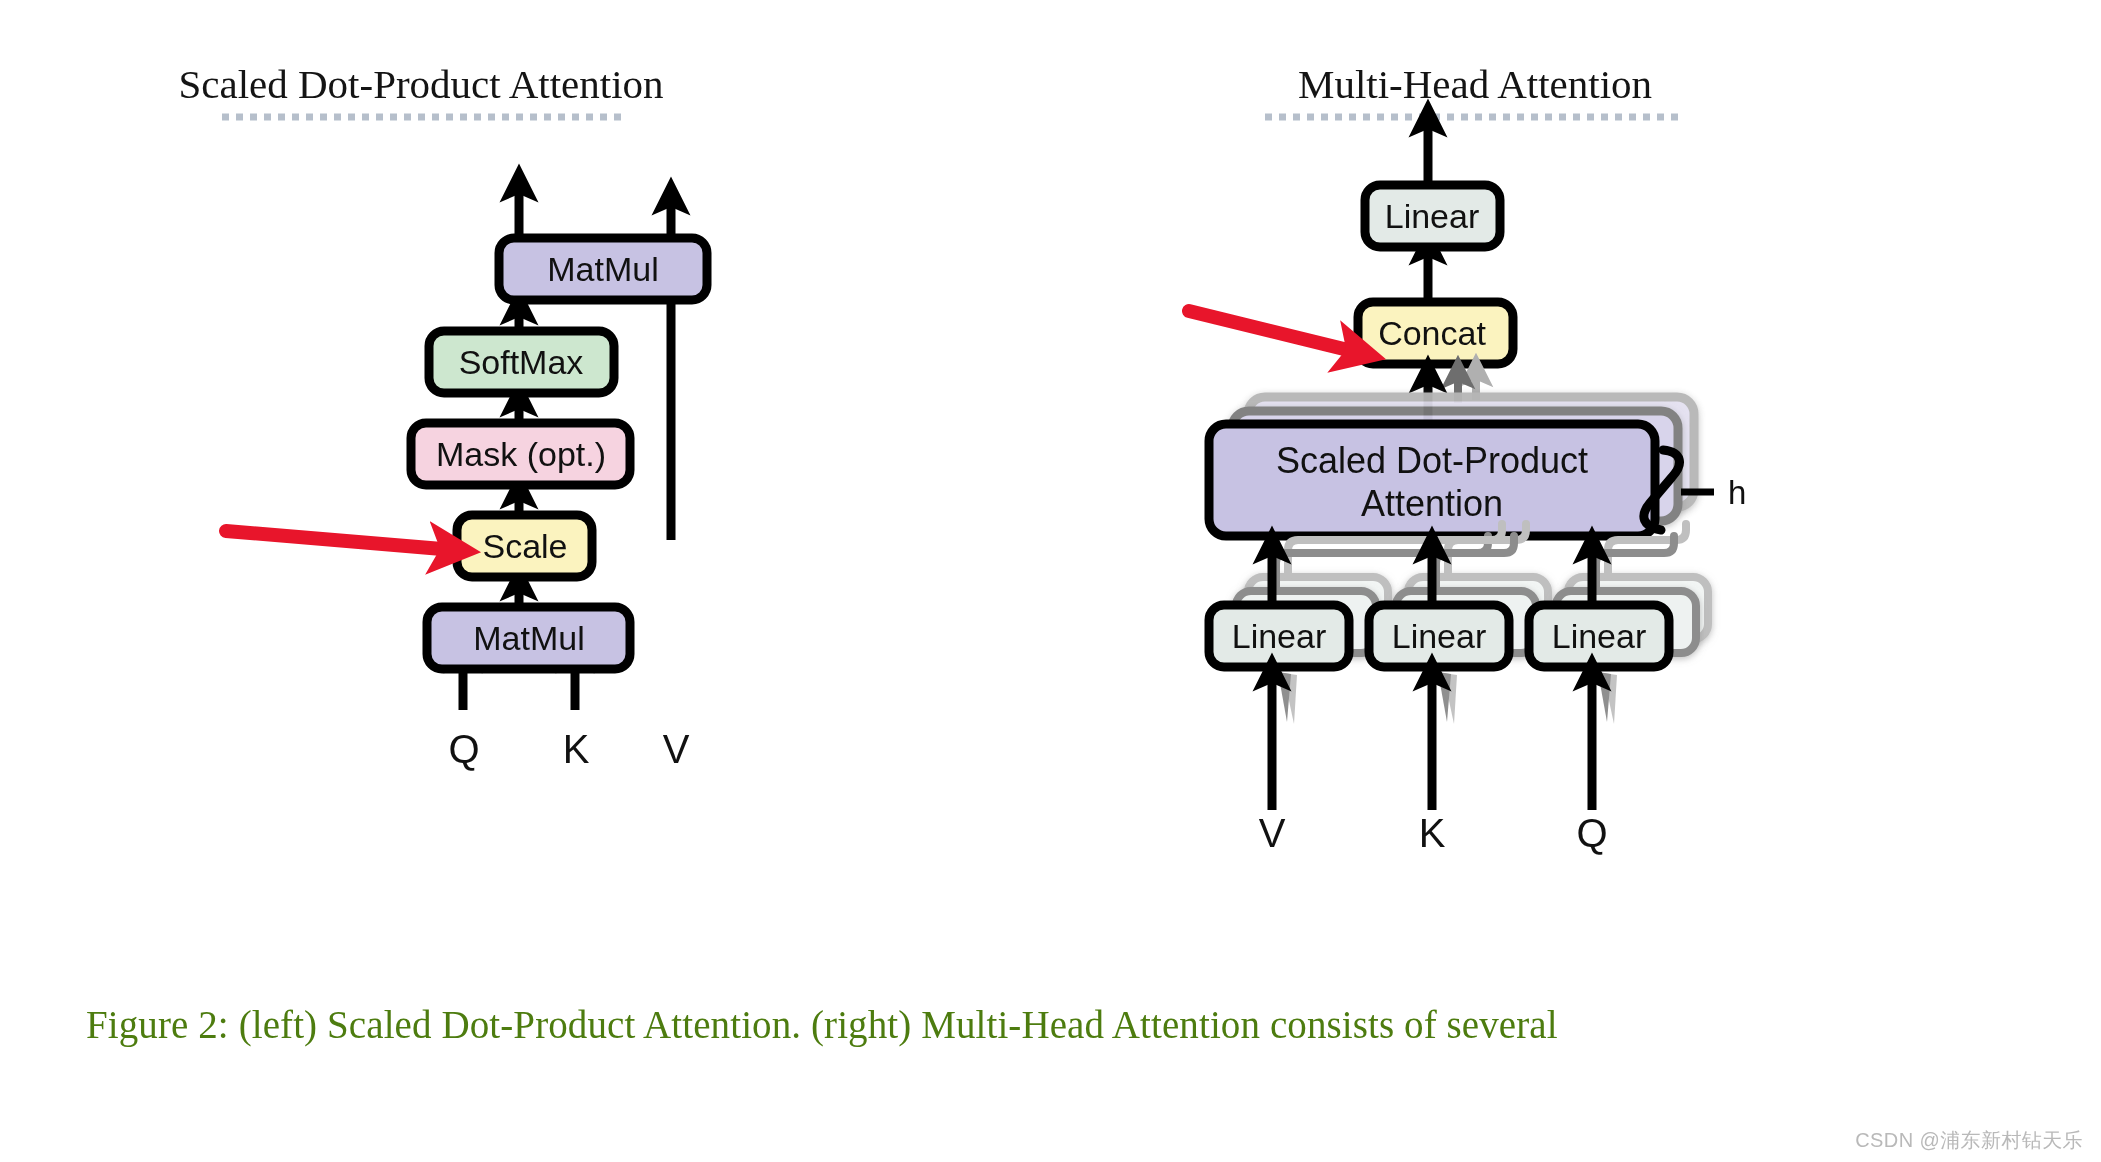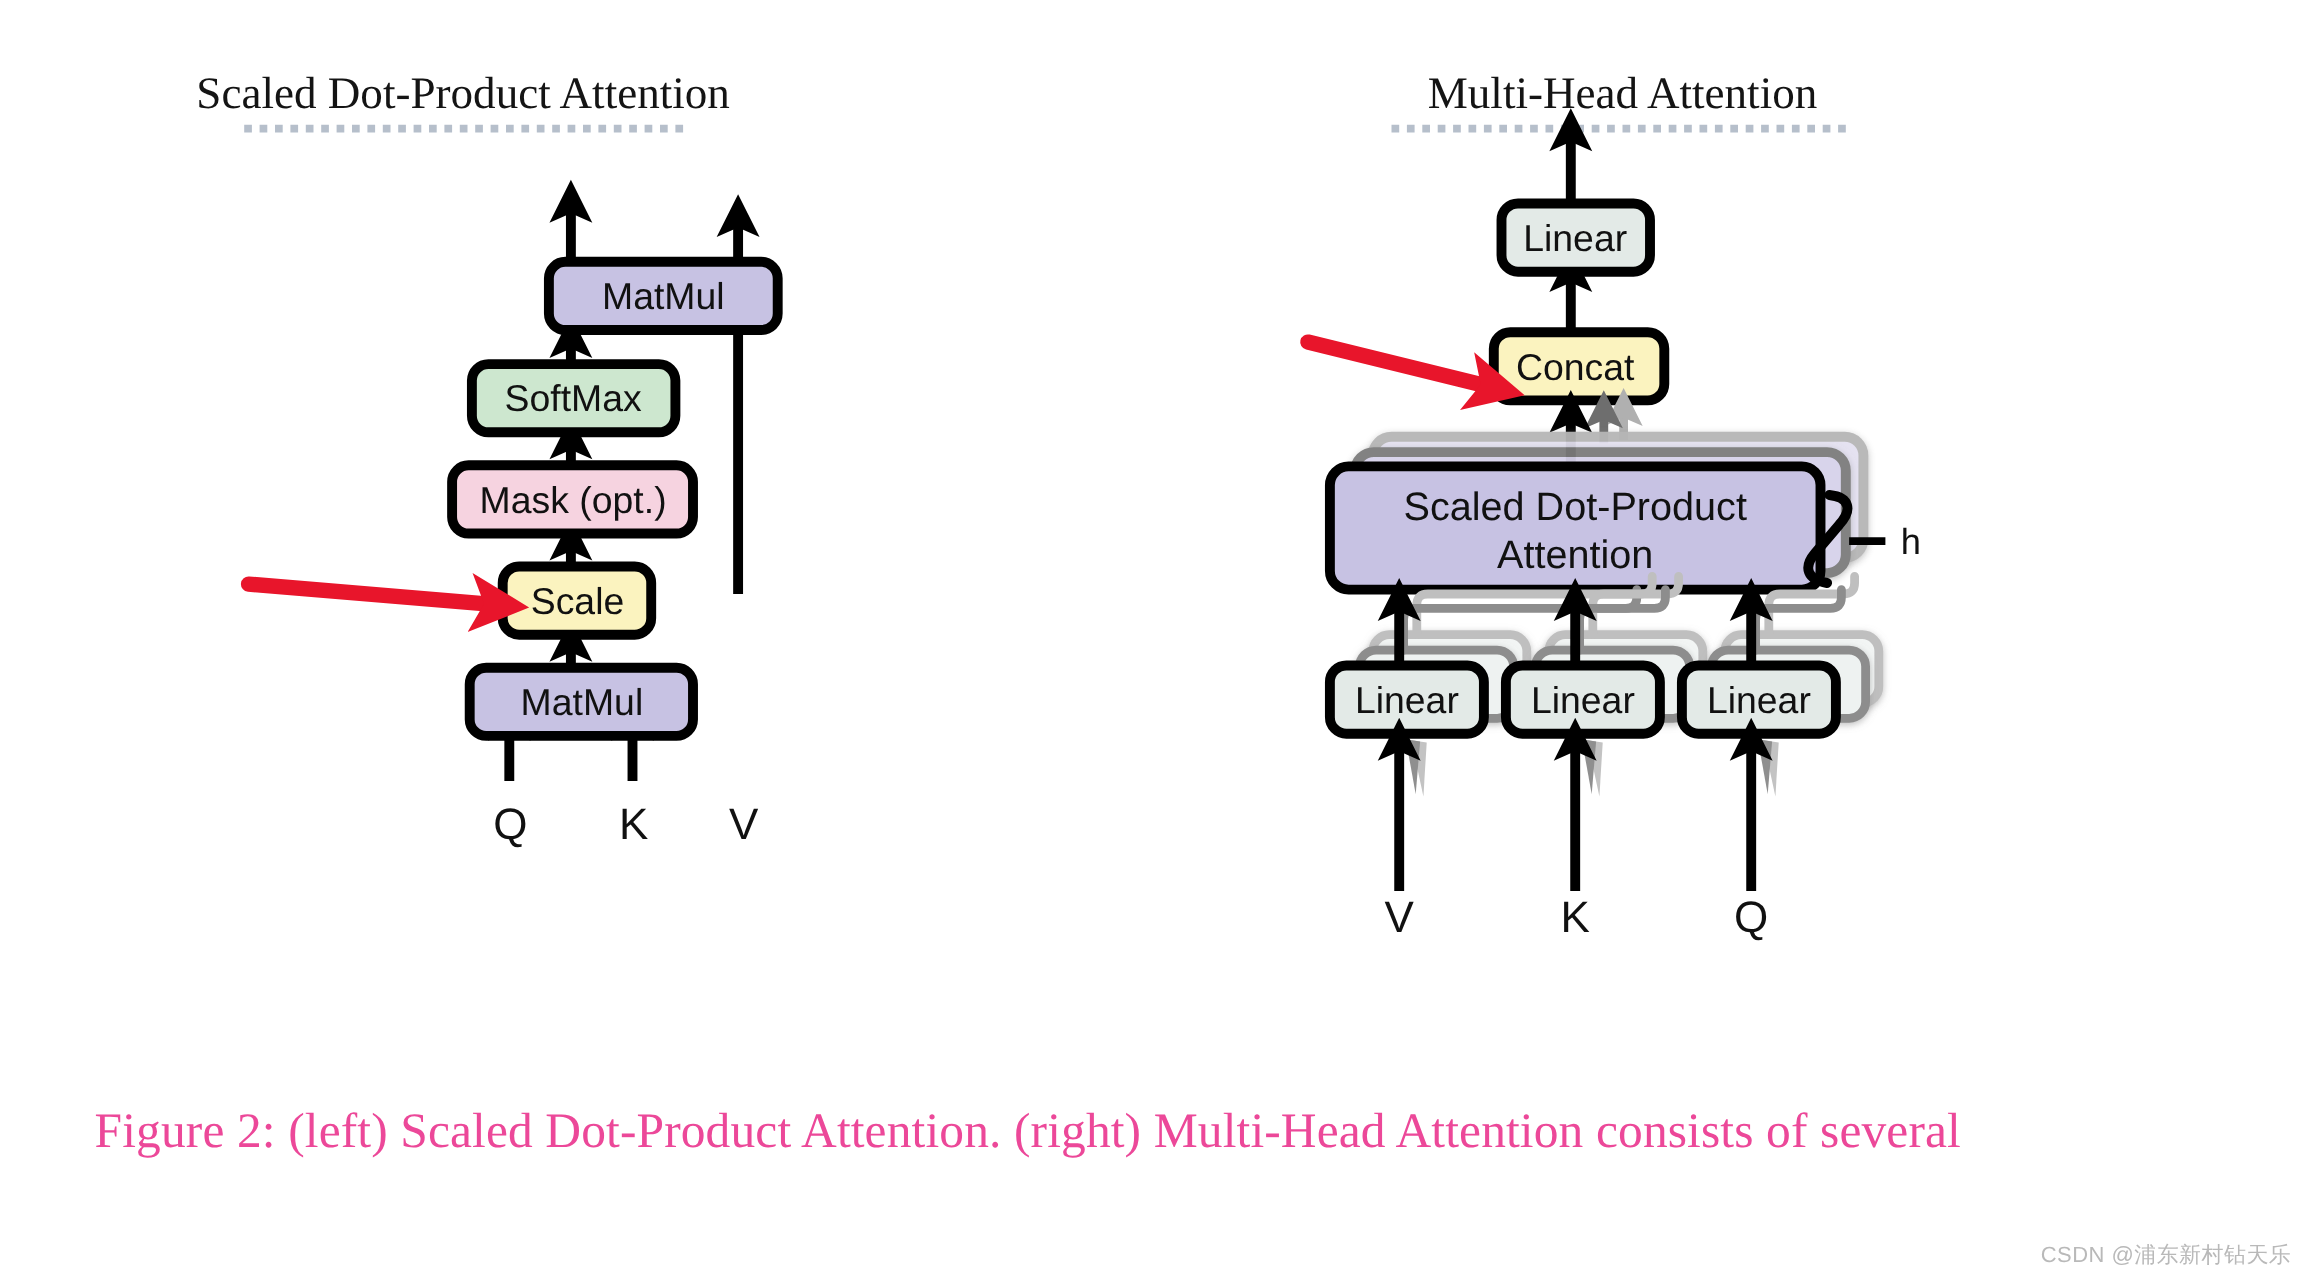--- a/index.html
+++ b/index.html
@@ -44,22 +44,22 @@
     font-size: 40px;
     fill: #111111;
   }
   .h-label {
     font-family: "Liberation Sans", sans-serif;
     font-size: 33px;
     fill: #111111;
   }
   .caption-text {
     font-family: "Liberation Serif", serif;
-    font-size: 45px;
-    color: #ec4899;
+    font-size: 39px;
+    color: #4d7c0f;
     line-height: 1.28;
     letter-spacing: 0.1px;
   }
   #caption {
     position: absolute;
     left: 86px;
     top: 1000px;
     width: 1900px;
   }
   #watermark {

